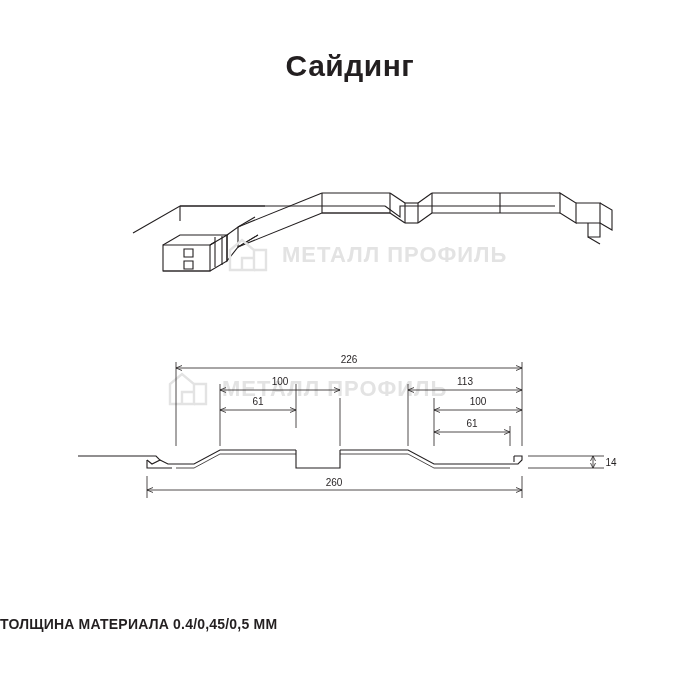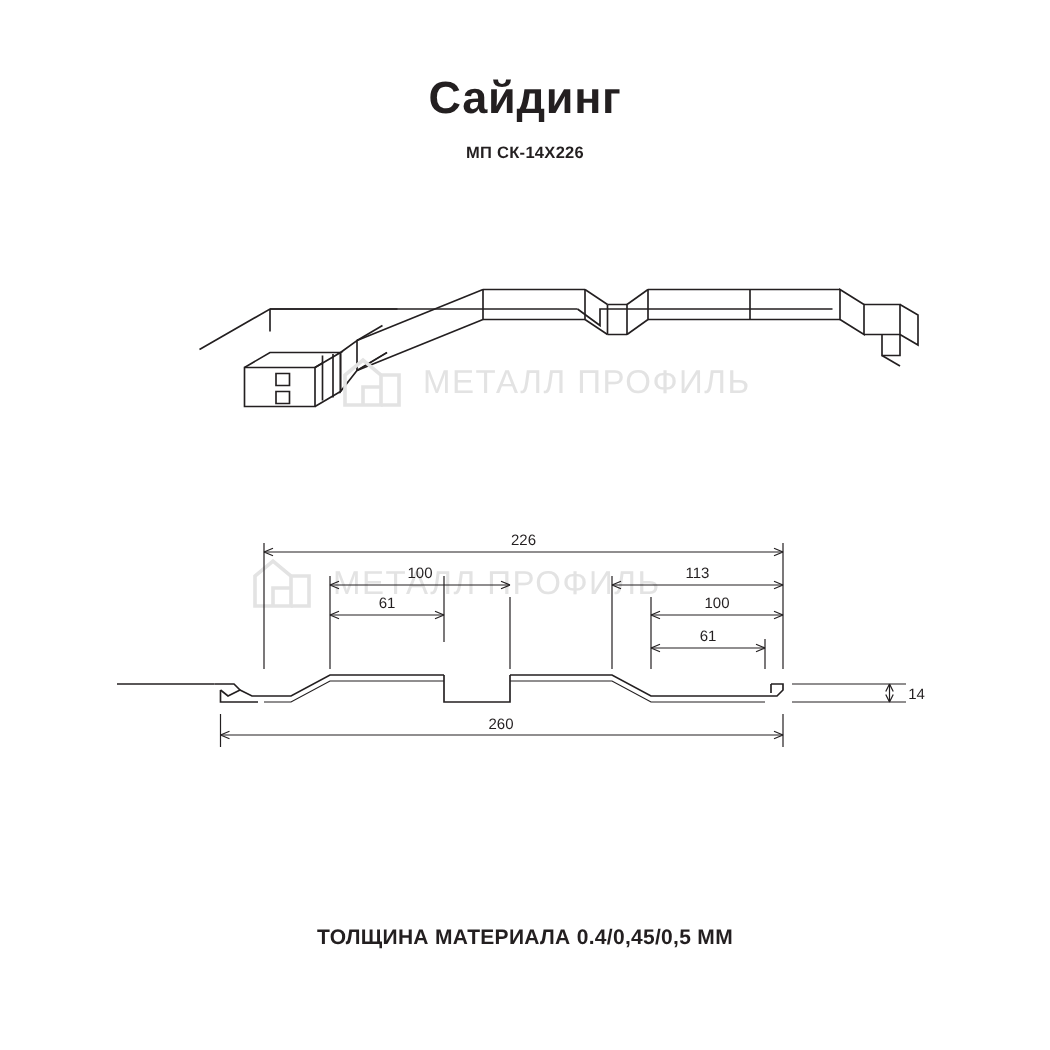--- a/index.html
+++ b/index.html
@@ -58,35 +58,35 @@
     top: 338px;
     left: 48px;
     width: 580px;
     height: 190px;
   }
   .footer {
     position: absolute;
     top: 616px;
     left: 0;
     width: 700px;
-    text-align: center;
+    text-align: left;
   }
   .footer-text {
     font-size: 14px;
     font-weight: bold;
     letter-spacing: 0.2px;
   }
   .wm {
     position: absolute;
     pointer-events: none;
     user-select: none;
   }
   .wm-text {
     font-size: 22px;
-    font-weight: normal;
+    font-weight: bold;
     color: #e3e3e3;
     letter-spacing: 1px;
     white-space: nowrap;
   }
   svg { display: block; }
   .ln { stroke: #231f20; fill: none; }
   .thin { stroke-width: 0.8; }
   .med { stroke-width: 1.1; }
   .dimtxt {
     font-family: "Liberation Sans", sans-serif;
@@ -94,21 +94,20 @@
     fill: #231f20;
   }
 </style>
 </head>
 <body>
 
 <div class="page">
 
   <div class="header">
     <div class="title">Сайдинг</div>
-    <div class="code">МП СК-14Х226</div>
   </div>
 
   <div class="iso-wrap">
     <svg width="580" height="150" viewBox="0 0 580 150">
 
       <g class="ln med">
 
         <path d="M73 58 L120 31 L205 31 L205 31"></path>
         <path d="M120 31 L120 46"></path>
 

